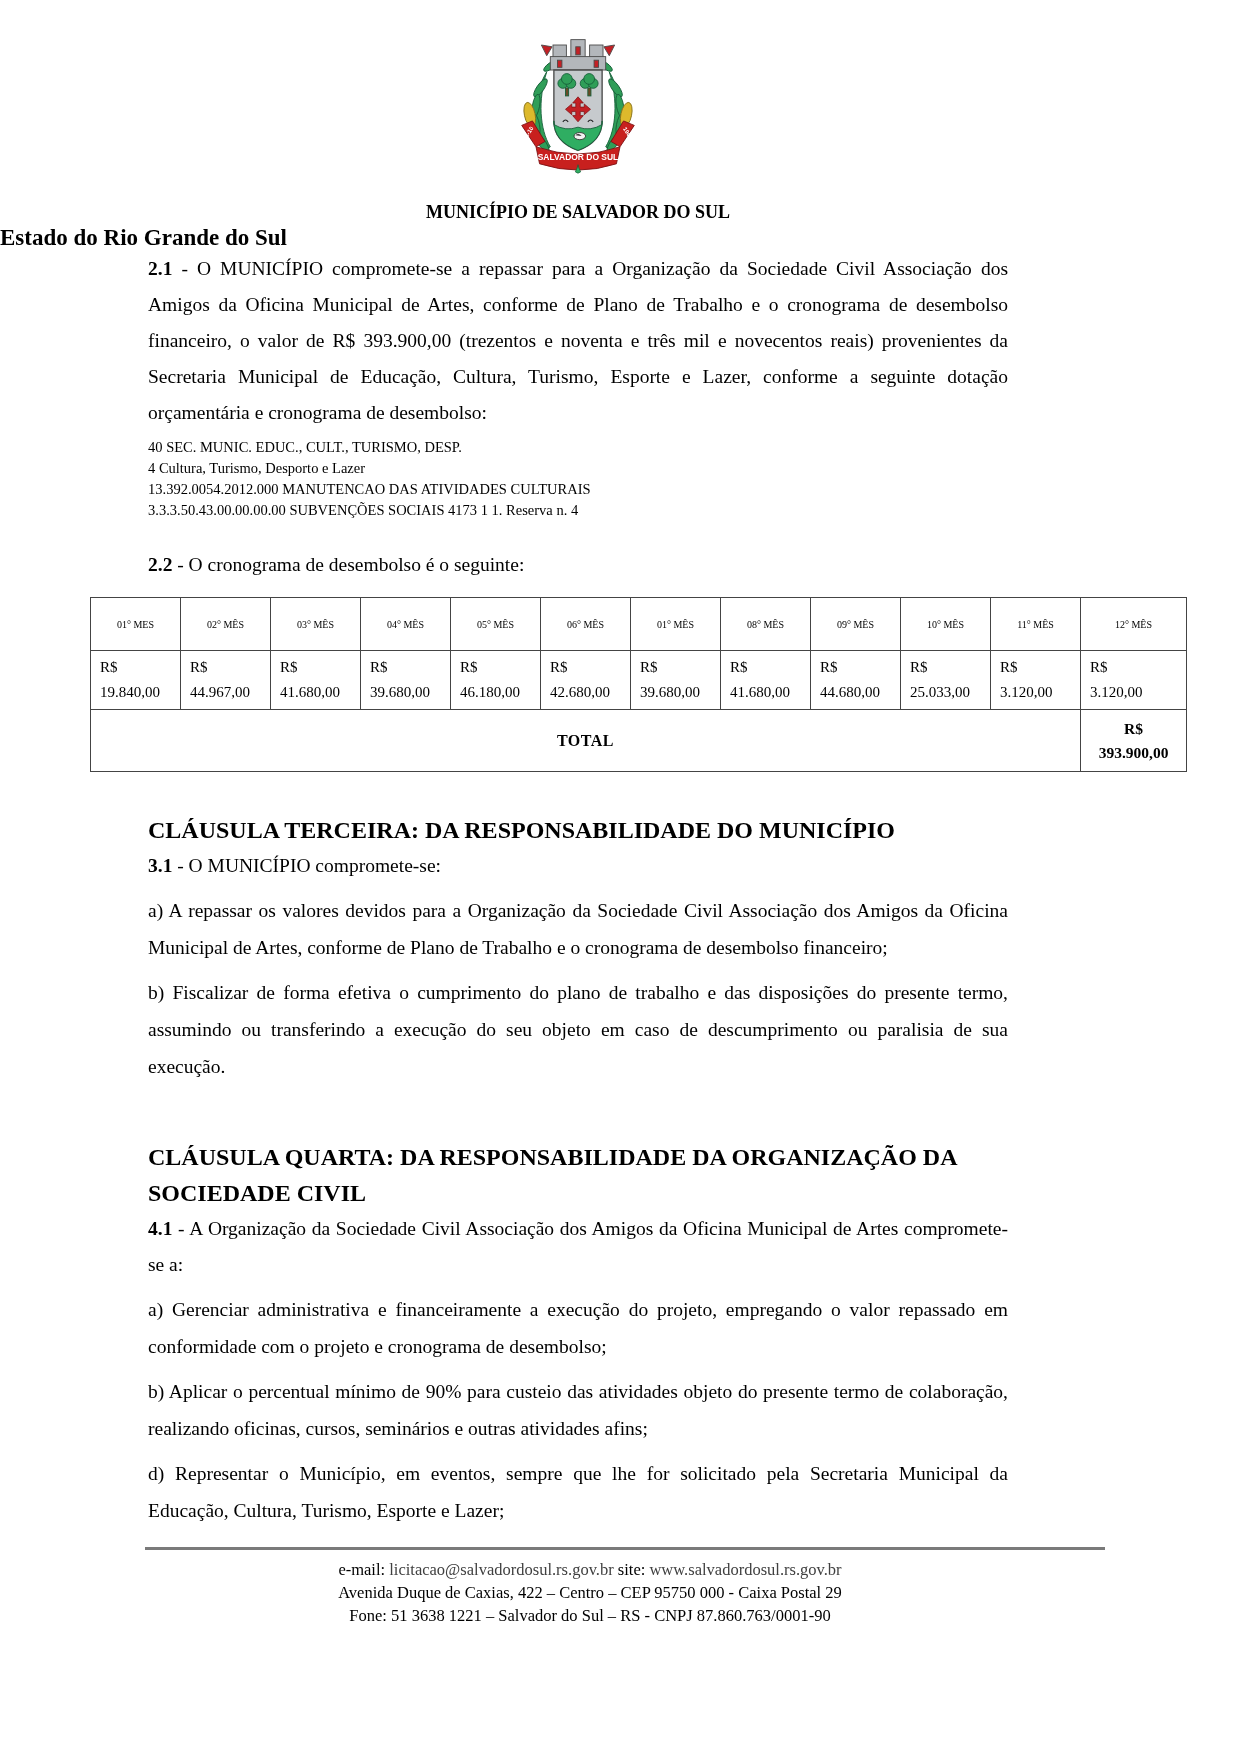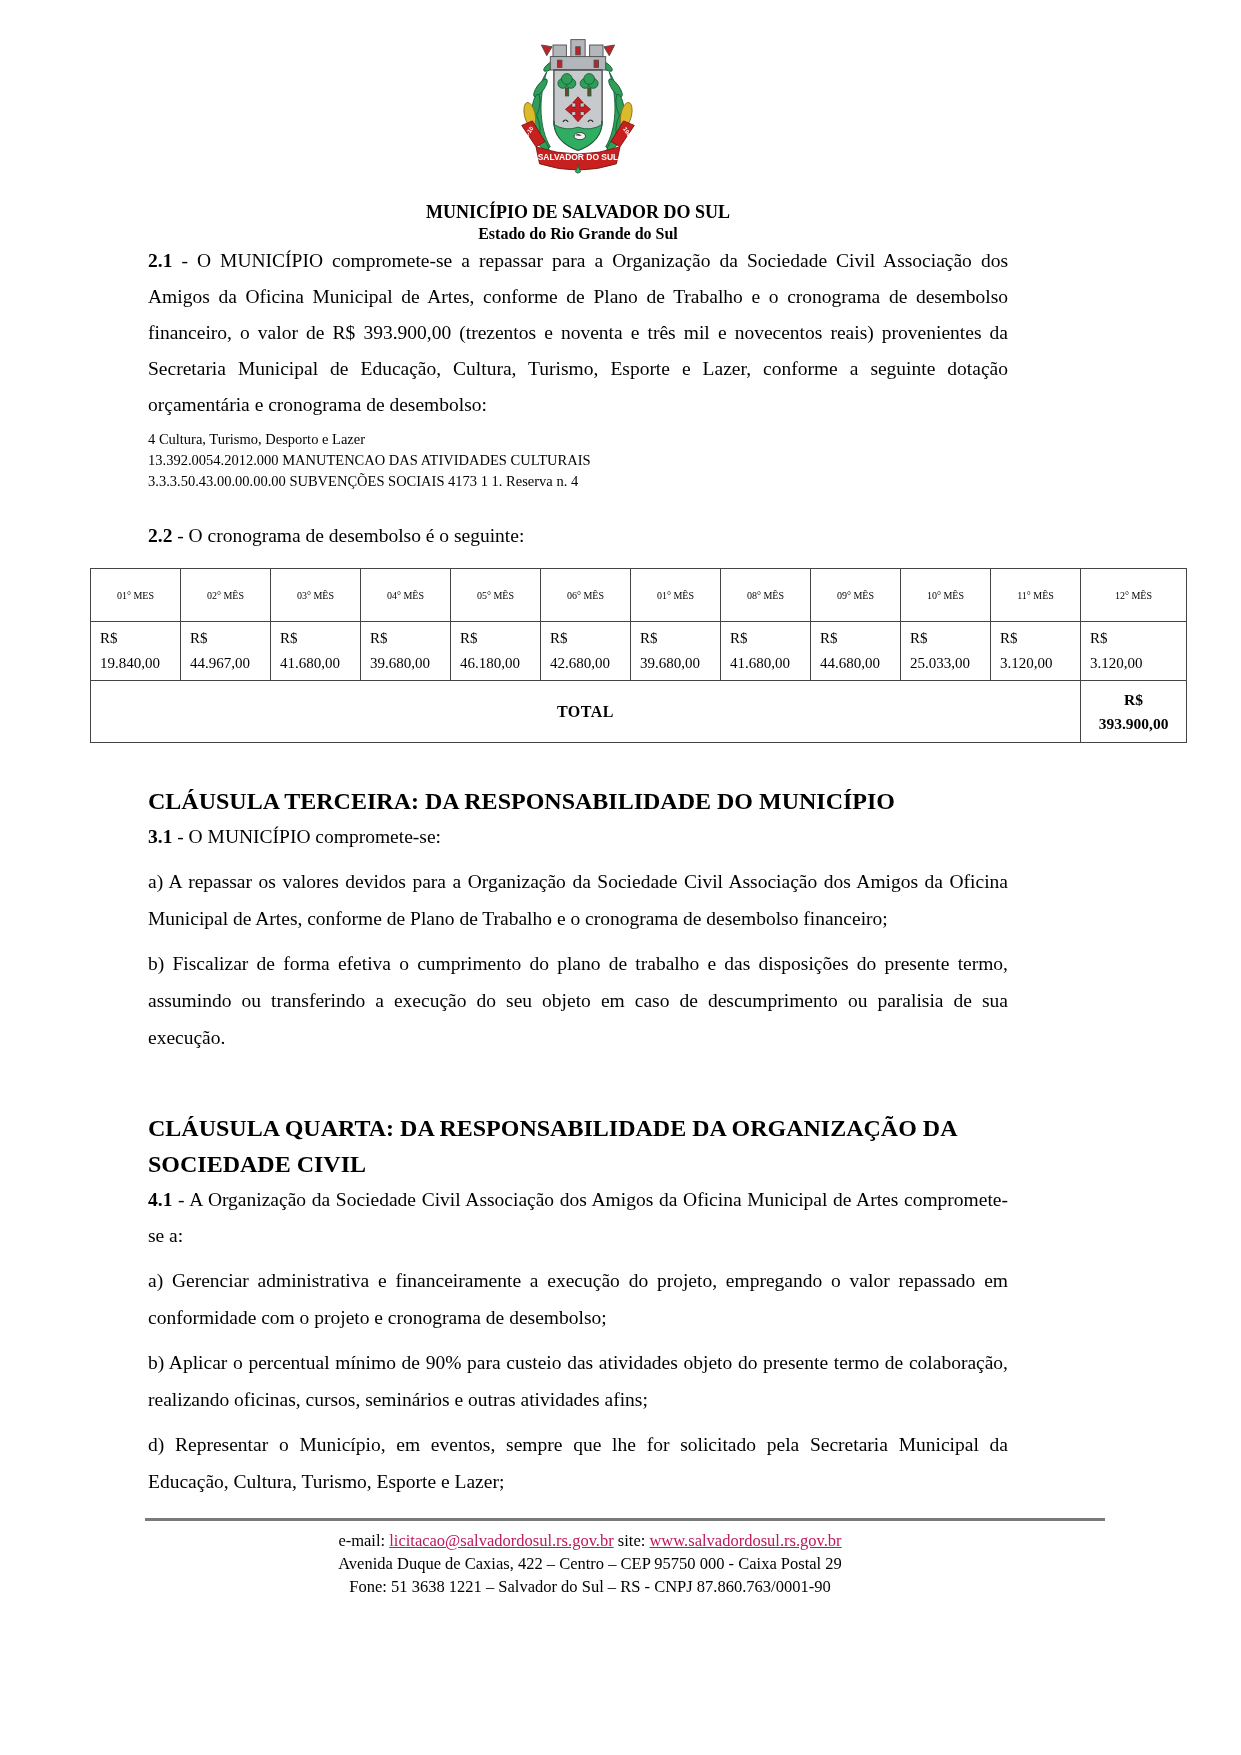--- a/index.html
+++ b/index.html
@@ -6,21 +6,21 @@
   html,body { background:#ffffff; }
   body {
     width:1241px; height:1755px;
     font-family:"Liberation Serif","DejaVu Serif",serif;
     color:#000;
   }
   .page { width:1241px; height:1755px; position:relative; overflow:hidden; background:#fff; }
 
   .crest-wrap { width:1156px; text-align:center; padding-top:36px; }
   .org-title  { width:1156px; text-align:center; font-size:18px;  font-weight:bold; margin-top:10px; }
-  .org-sub    { width:1156px; text-align:center; font-size:16px; font-weight:bold; margin-top:2px; }
+  .org-sub    { width:1156px; text-align:left; font-size:23px; font-weight:bold; margin-top:2px; }
 
   .textcol { margin-left:148px; width:860px; }
   .para  { font-size:19.5px; line-height:36px; text-align:justify; }
   .b     { font-weight:bold; }
   .p21   { }
   .budget { margin-top:6px; font-size:14.5px; line-height:21px; text-align:left; }
   .p22   { margin-top:26px; text-align:left; }
 
   table.cron { border-collapse:collapse; margin:14px 0 0 90px; width:1096px; table-layout:fixed; }
   .cron th, .cron td { border:1px solid #444; font-weight:normal; }
@@ -31,21 +31,21 @@
   .cron td.total-cell  { text-align:center; vertical-align:middle; font-weight:bold; font-size:15.5px; }
   .cron td.total-cell div { line-height:24px; }
 
   .clause3 { margin-top:40px; }
   .clause4 { margin-top:54px; }
   .clause-heading { font-size:24px; font-weight:bold; line-height:36px; text-align:left;margin-top:36px; }
   .item { margin-top:8px; line-height:37px; }
 
   .footer-rule { height:3px; background:#7a7a7a; width:960px; margin-left:145px; margin-top:18px; }
   .footer-text { width:1110px; margin-left:35px; text-align:center; font-size:16.5px; line-height:23px; margin-top:8px; }
-  .flink { color:#be185d; text-decoration:underline; cursor:pointer; }
+  .flink { color:#404040; cursor:pointer; }
 </style>
 </head>
 <body>
 
 <div class="page">
 
   <div class="crest-wrap">
     <svg width="134" height="152" viewBox="0 0 150 170">
 
       <g stroke="#18603a" stroke-width="1" fill="#2f9e58">
@@ -113,20 +113,21 @@
     </svg>
   </div>
 
   <div class="org-title">MUNICÍPIO DE SALVADOR DO SUL</div>
   <div class="org-sub">Estado do Rio Grande do Sul</div>
 
   <div class="textcol">
     <p class="para p21"><span class="b">2.1</span><span> - O MUNICÍPIO compromete-se a repassar para a Organização da  Sociedade Civil Associação dos Amigos da Oficina Municipal de Artes, conforme de Plano de Trabalho e o cronograma de desembolso financeiro, o valor de R$ 393.900,00 (trezentos e noventa e três mil e novecentos reais) provenientes da Secretaria Municipal de Educação, Cultura, Turismo, Esporte e Lazer, conforme a seguinte dotação orçamentária e cronograma de desembolso:</span></p>
 
     <div class="budget">
+      <div>40 SEC. MUNIC. EDUC., CULT., TURISMO, DESP.</div>
       <div>4 Cultura, Turismo, Desporto e Lazer</div>
       <div>13.392.0054.2012.000 MANUTENCAO DAS ATIVIDADES CULTURAIS</div>
       <div>3.3.3.50.43.00.00.00.00 SUBVENÇÕES SOCIAIS 4173 1 1. Reserva n. 4</div>
     </div>
 
     <p class="para p22"><span class="b">2.2</span><span> - O cronograma de desembolso é o seguinte:</span></p>
   </div>
 
   <table class="cron">
     <colgroup>

